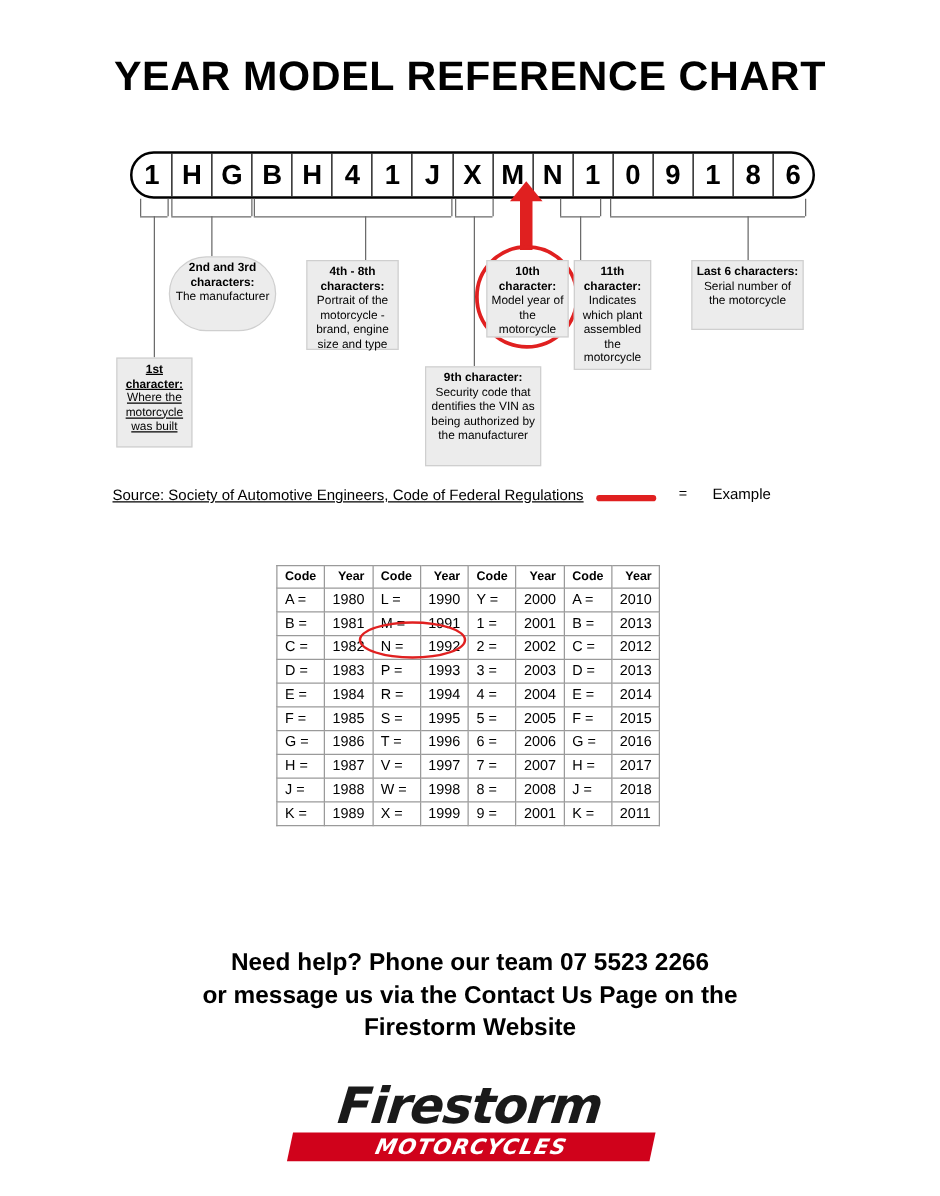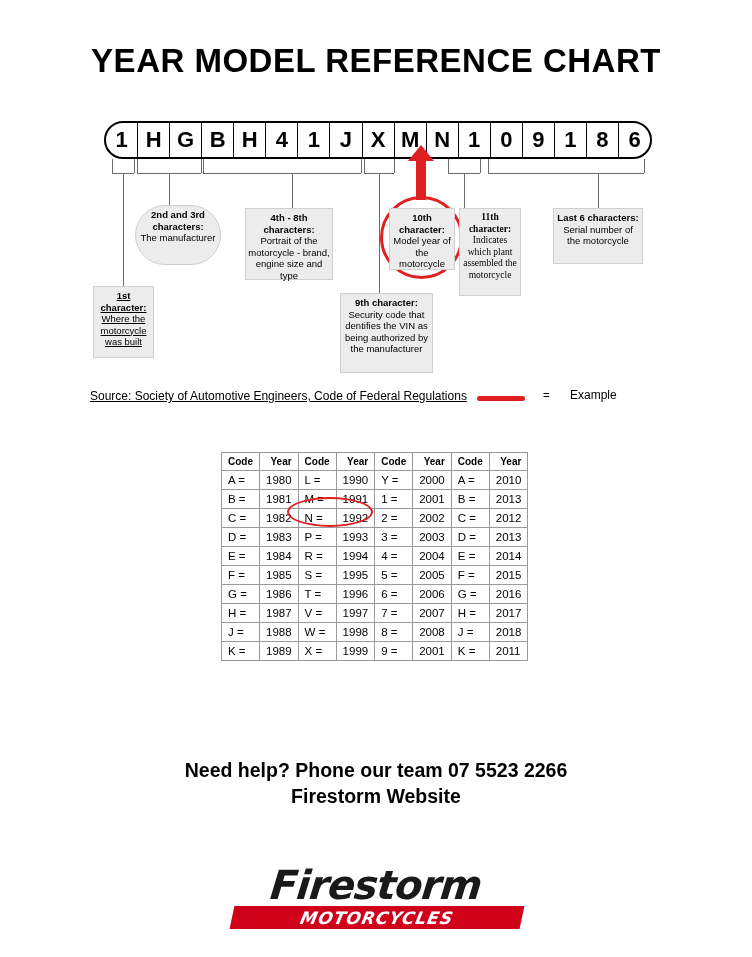--- a/index.html
+++ b/index.html
@@ -298,36 +298,36 @@
   <div class="callout" style="left:93px; top:286px; width:61px; height:72px;text-decoration:underline;">
     <b>1st character:</b><br>
     <span>Where the motorcycle was built</span>
   </div>
 
   <div class="callout" style="left:135px; top:205px; width:86px; height:60px;border-radius:30px;">
     <b>2nd and 3rd characters:</b><br>
     <span>The manufacturer</span>
   </div>
 
-  <div class="callout" style="left:245px; top:208px; width:88px; height:72px;">
+  <div class="callout" style="left:245px; top:208px; width:74px; height:72px;">
     <b>4th - 8th characters:</b><br>
     <span>Portrait of the motorcycle - brand, engine size and type</span>
   </div>
 
   <div class="callout" style="left:340px; top:293px; width:93px; height:80px;">
     <b>9th character:</b><br>
     <span>Security code that dentifies the VIN as being authorized by the manufacturer</span>
   </div>
 
   <div class="callout" style="left:389px; top:208px; width:66px; height:62px; background:#ececec;">
     <b>10th character:</b><br>
     <span>Model year of the motorcycle</span>
   </div>
 
-  <div class="callout" style="left:459px; top:208px; width:62px; height:88px;font-family:Liberation Serif, serif;">
+  <div class="callout" style="left:459px; top:208px; width:62px; height:88px;">
     <b>11th character:</b><br>
     <span>Indicates which plant assembled the motorcycle</span>
   </div>
 
   <div class="callout" style="left:553px; top:208px; width:90px; height:56px;">
     <b>Last 6 characters:</b><br>
     <span>Serial number of the motorcycle</span>
   </div>
 
   <div class="source">Source:  Society of Automotive Engineers, Code of Federal Regulations</div>
@@ -449,20 +449,21 @@
         <td class="code">K =</td>
         <td class="year">2011</td>
       </tr>
     </tbody>
   </table>
 
   <div class="red-ellipse-2"></div>
 
   <div class="help">
     <div>Need help?  Phone our team 07 5523 2266</div>
+    <div>or message us via the Contact Us Page on the</div>
     <div>Firestorm Website</div>
   </div>
 
   <div class="logo">
     <div class="logo-word">Firestorm</div>
     <div class="logo-bar"></div>
     <div class="logo-sub">MOTORCYCLES</div>
   </div>
 
 </div>

